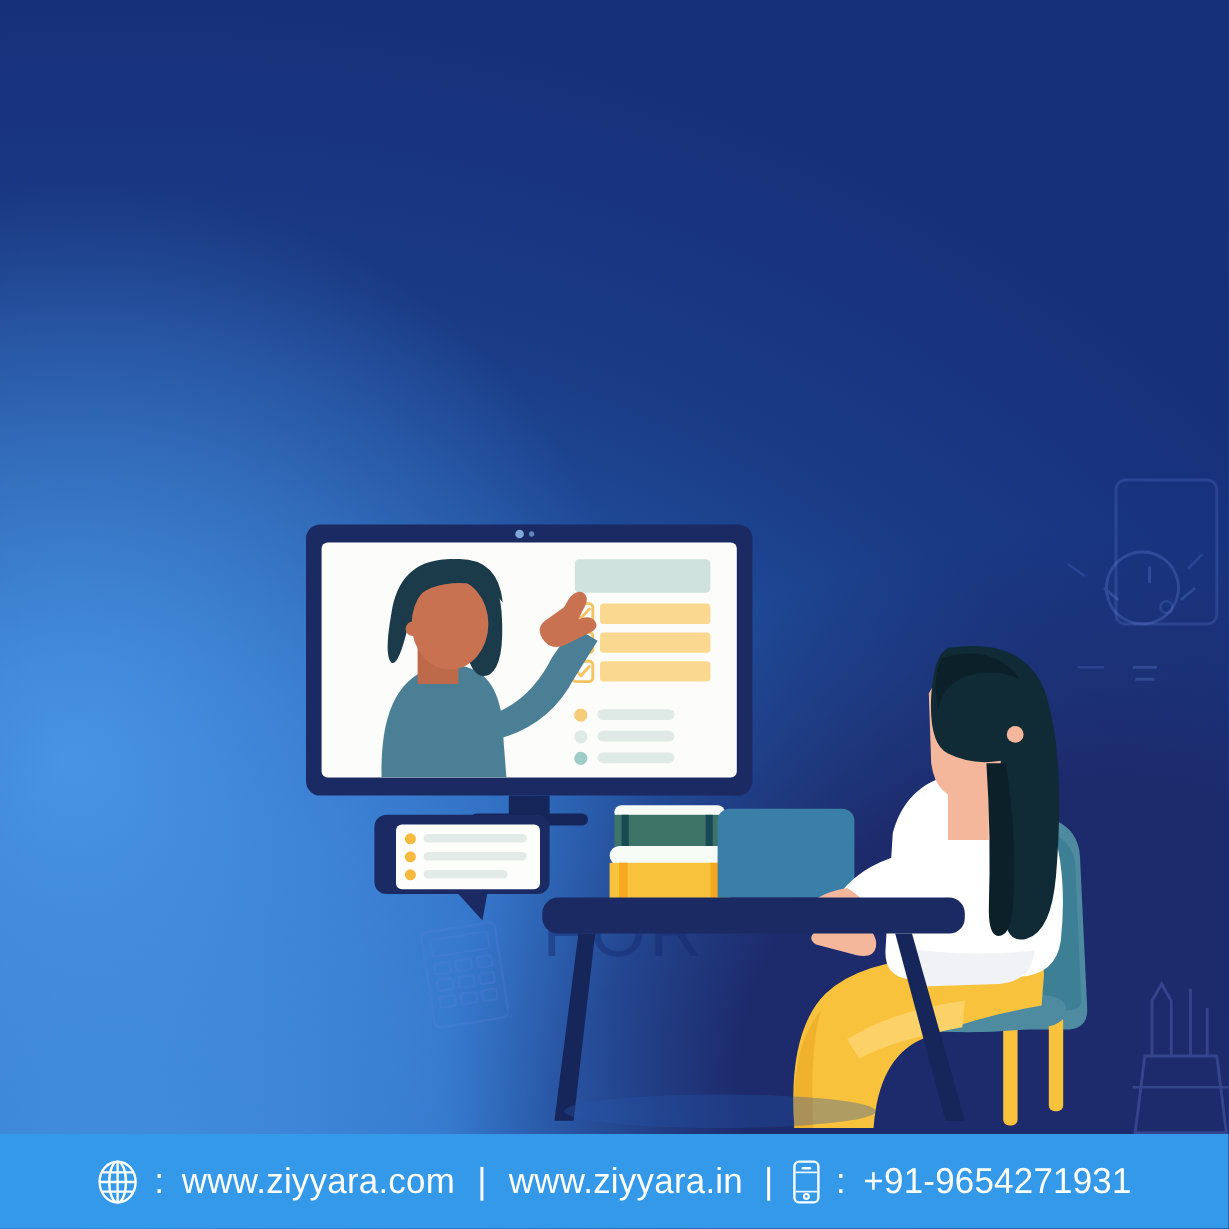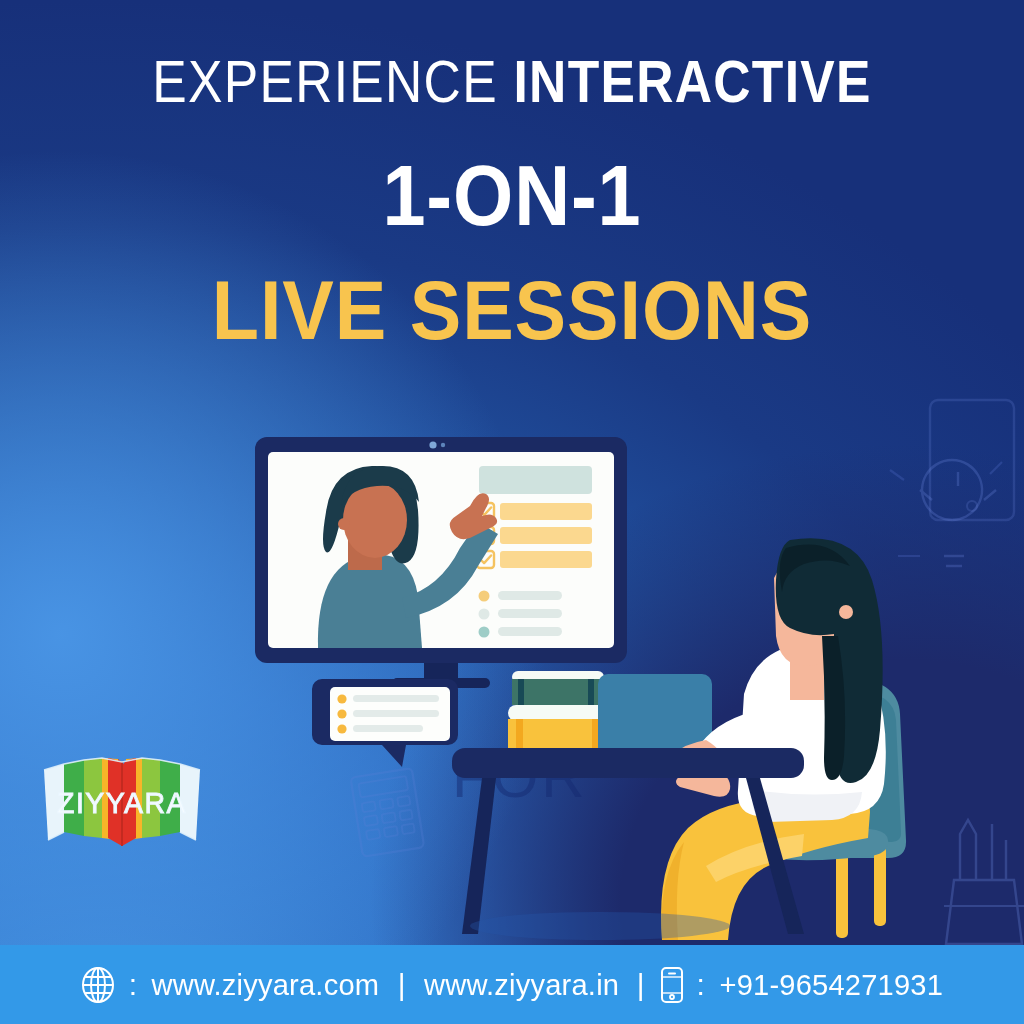--- a/index.html
+++ b/index.html
@@ -122,28 +122,20 @@
     <g class="doodle" style="opacity:.22">
       <rect x="930" y="400" width="84" height="120" rx="8" stroke="#6b86dd" stroke-width="2.4"></rect>
       <circle cx="972" cy="506" r="5" stroke="#6b86dd" stroke-width="2"></circle>
     </g>
 
     <g class="doodle" style="opacity:.25" stroke="#6b86dd" stroke-width="2.2">
       <path d="M898 556 h22 M890 470 l14 10 M1002 462 l-12 12"></path>
     </g>
   </svg>
 
-  <div class="headline-block">
-    <div class="line1">
-      <span class="light">EXPERIENCE</span>
-      <span class="bold">INTERACTIVE</span>
-    </div>
-    <div class="line2">1-ON-1</div>
-    <div class="line3">LIVE SESSIONS</div>
-  </div>
 
   <div class="watermark">FOR</div>
 
   <svg class="illus" viewBox="0 0 1024 1024">
 
     <g>
       <rect x="255" y="437" width="372" height="226" rx="12" fill="#1b2a63"></rect>
       <rect x="268" y="452" width="346" height="196" rx="5" fill="#fcfdfb"></rect>
       <circle cx="433" cy="445" r="3.6" fill="#7fa8d8"></circle>
       <circle cx="443" cy="445" r="2.2" fill="#5d84bb"></circle>
@@ -272,46 +264,20 @@
       <rect x="452" y="748" width="352" height="30" rx="13" fill="#1b2a63"></rect>
 
       <path d="M496 778 l-14 0 l-20 156 l16 0 z" fill="#16255a"></path>
 
       <path d="M746 778 l14 0 l44 156 l-16 0 z" fill="#16255a"></path>
 
       <ellipse cx="600" cy="926" rx="130" ry="14" fill="#2556a8" opacity=".35"></ellipse>
     </g>
   </svg>
 
-  <div class="logo">
-    <svg viewBox="0 0 168 108" width="168" height="108">
-
-      <path d="M6 22 L26 16 L26 84 L10 92 Z" fill="#e8f4fb"></path>
-      <path d="M26 16 L46 12 L46 88 L26 84 Z" fill="#3fae49"></path>
-      <path d="M46 12 L64 10 L64 90 L46 88 Z" fill="#8cc63f"></path>
-      <path d="M64 10 L80 11 L80 92 L64 90 Z" fill="#f7b529"></path>
-      <path d="M80 11 L84 14 L84 98 L80 92 Z" fill="#e03127"></path>
-
-      <path d="M70 10 q14 2 14 10 L84 98 L70 90 Z" fill="#e03127"></path>
-
-      <path d="M162 22 L142 16 L142 84 L158 92 Z" fill="#e8f4fb"></path>
-      <path d="M142 16 L122 12 L122 88 L142 84 Z" fill="#3fae49"></path>
-      <path d="M122 12 L104 10 L104 90 L122 88 Z" fill="#8cc63f"></path>
-      <path d="M104 10 L88 11 L88 92 L104 90 Z" fill="#f7b529"></path>
-      <path d="M98 10 q-14 2 -14 10 L84 98 L98 90 Z" fill="#e03127"></path>
-
-      <path d="M84 14 L84 98" stroke="#c42a20" stroke-width="2" fill="none"></path>
-
-      <g stroke="#dff0fb" stroke-width="1.6" fill="none" opacity=".9">
-        <path d="M6 22 L26 16 L46 12 L64 10 L84 14 L104 10 L122 12 L142 16 L162 22"></path>
-        <path d="M10 92 L26 84 M158 92 L142 84"></path>
-      </g>
-    </svg>
-    <div class="logo-word">ZIYYARA</div>
-  </div>
 
   <div class="footer">
     <svg width="40" height="40" viewBox="0 0 40 40">
       <ellipse cx="20" cy="20" rx="15" ry="17" fill="none" stroke="#ffffff" stroke-width="2"></ellipse>
       <ellipse cx="20" cy="20" rx="7" ry="17" fill="none" stroke="#ffffff" stroke-width="2"></ellipse>
       <path d="M5 20 h30 M7.2 12 h25.6 M7.2 28 h25.6 M20 3 v34" fill="none" stroke="#ffffff" stroke-width="2"></path>
     </svg>
     <span class="colon">:</span>
     <span class="footer-text">www.ziyyara.com</span>
     <span class="sep">|</span>

